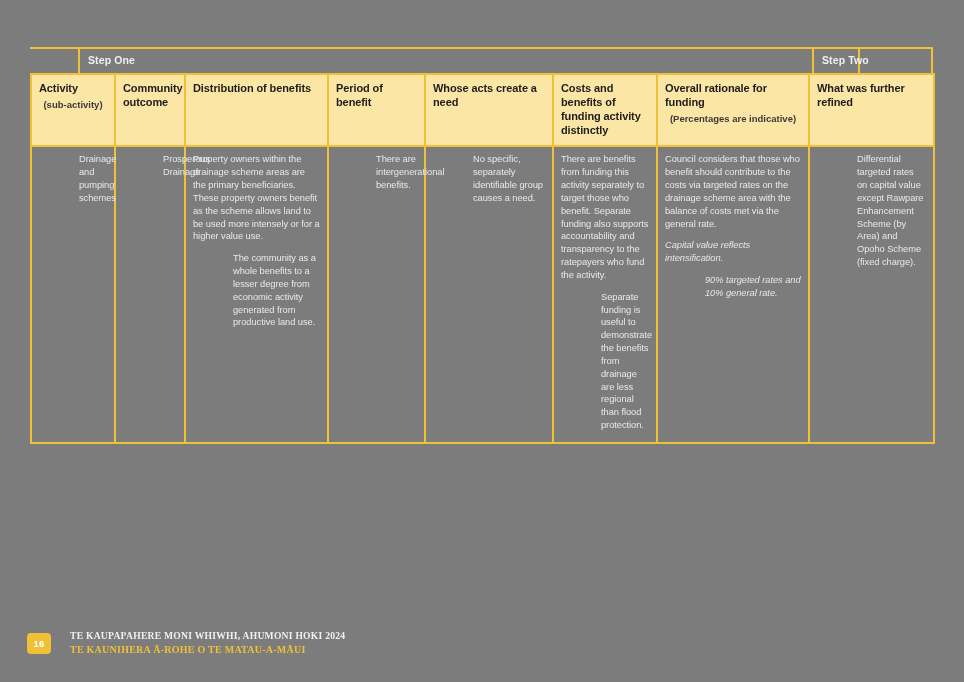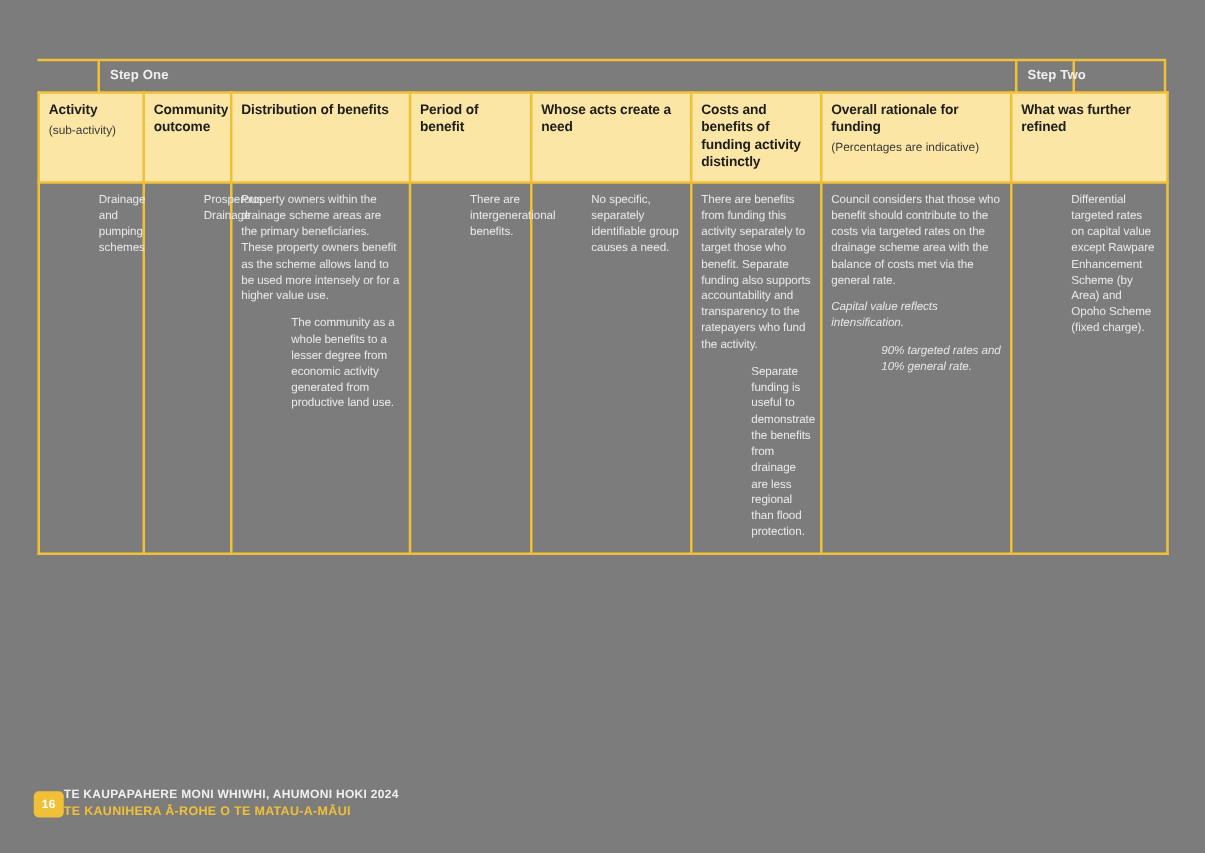--- a/index.html
+++ b/index.html
@@ -82,24 +82,25 @@
     display: block;
     font-size: 11px;
     font-weight: bold;
     color: #1d1d1b;
     line-height: 1.26;
     letter-spacing: -0.1px;
   }
   .th-sub {
     display: block;
     font-size: 9.5px;
-    font-weight: normal;
+    font-weight: bold;
     color: #3a3a38;
     line-height: 1.3;
     margin-top: 3px;
+    text-align: center;
   }
 
   
   tbody td {
     background: transparent;
     border-bottom: 2px solid #f0c137;
     padding: 6px 7px 10px 7px;
     height: 222px;
   }
   .cell-p {
@@ -141,21 +142,23 @@
     border-radius: 4px;
     color: #ffffff;
     font-size: 9.5px;
     font-weight: bold;
     display: flex;
     align-items: center;
     justify-content: center;
     letter-spacing: .3px;
   }
   .footer-text {
+    margin-left: 19px;
     line-height: 1.45;
+    font-family: Liberation Serif, serif;
   }
   .footer-line1 {
     display: block;
     font-size: 9.6px;
     font-weight: bold;
     color: #f0f0f0;
     letter-spacing: .25px;
   }
   .footer-line2 {
     display: block;

